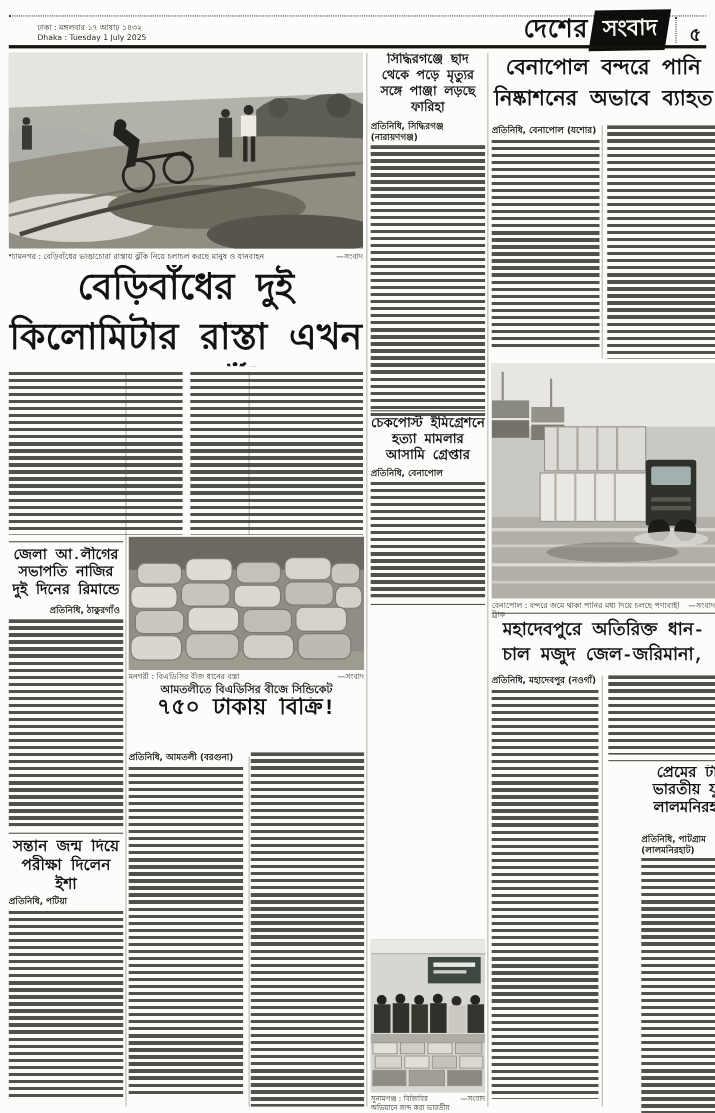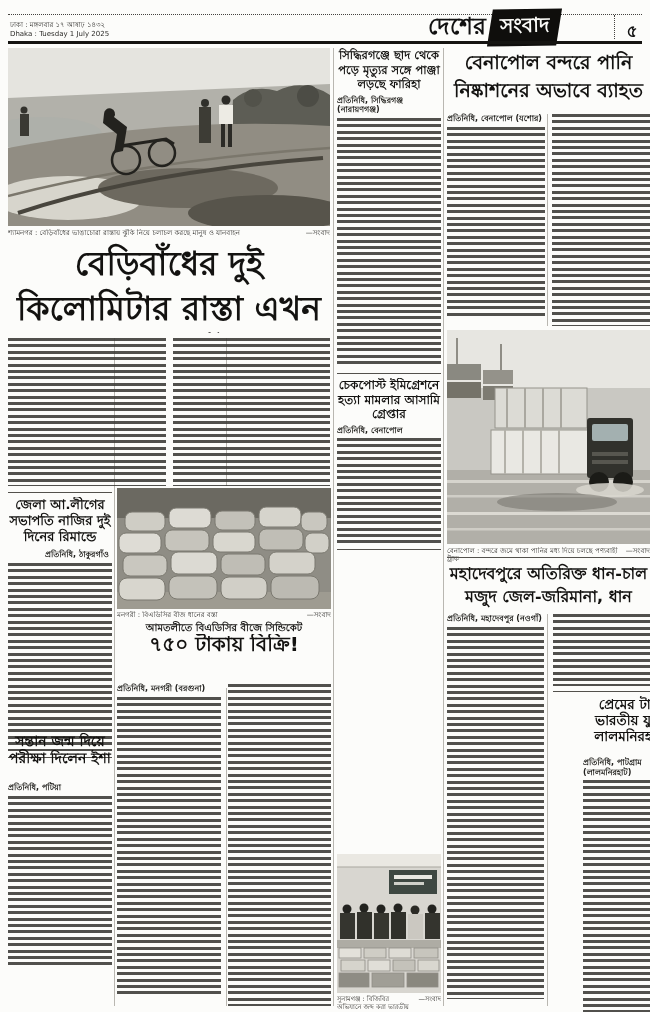--- a/index.html
+++ b/index.html
@@ -5,32 +5,32 @@
   html,body{margin:0;padding:0;background:#9a9a97;}
   .sheet{
     position:relative;width:650px;height:1012px;margin:0 auto;
     background:#fcfcfa;color:#1c1b19;overflow:hidden;
     font-family:"DejaVu Sans",sans-serif;
   }
   .abs{position:absolute;}
   
   .dotted-h{border-top:1.5px dotted #44423e;height:0;}
   .thick-rule{background:#151411;}
-  .dateline{font-size:7px;line-height:9px;color:#2c2b28;}
-  .masthead{display:flex;align-items:center;gap:4px;}
+  .dateline{font-size:7px;line-height:9px;color:#2c2b28;margin-left:24px;}
+  .masthead{display:flex;align-items:center;gap:4px;margin-left:48px;}
   .masthead .m1{font-size:23px;font-weight:bold;letter-spacing:.5px;color:#111;}
   .masthead .m2box{background:#0f0e0c;transform:skewX(-10deg) rotate(-1deg);padding:1px 10px 3px 10px;}
   .masthead .m2{display:inline-block;transform:skewX(10deg);color:#fbfbf8;font-size:20px;font-weight:bold;}
   .dotted-v{border-left:1.5px dotted #44423e;width:0;}
   .pageno{font-size:17px;font-weight:bold;text-align:center;color:#111;}
   
   .vrule{width:1px;background:#b9b7b1;}
   .hrule{height:1px;background:#53514c;}
   
-  .hl{font-weight:bold;text-align:center;color:#131210;overflow:hidden;}
+  .hl{font-weight:bold;text-align:center;color:#131210;overflow:hidden;font-family:Liberation Mono, monospace;}
   .hl-xl{font-size:33px;line-height:45px;}
   .hl-lg{font-size:19px;line-height:28px;}
   .hl-md{font-size:16px;line-height:23px;}
   .hl-sm{font-size:12.5px;line-height:15px;}
   .hl-seed{font-size:20px;line-height:21px;}
   .kicker{font-size:10px;line-height:12px;font-weight:bold;text-align:center;color:#1a1917;}
   .byline{font-size:8px;line-height:9.5px;font-weight:bold;color:#21201d;margin-bottom:3px;}
   .cap-row{display:flex;justify-content:space-between;align-items:flex-start;font-size:7px;line-height:8px;color:#2e2d2a;overflow:hidden;}
   .cap-credit{white-space:nowrap;margin-left:4px;}
   
@@ -119,23 +119,23 @@
   </div>
 
   <div class="abs hrule" style="left:8px;top:492px;width:104px;"></div>
   <div class="abs" style="left:8px;top:497px;width:104px;">
     <div class="hl hl-sm" style="font-size:13px;line-height:16px;">জেলা আ.লীগের সভাপতি নাজির দুই দিনের রিমান্ডে</div>
     <div class="byline" style="margin-top:5px;margin-left:37px;">প্রতিনিধি, ঠাকুরগাঁও</div>
     <div class="greek" style="height:188px;"></div>
   </div>
 
   <div class="abs hrule" style="left:8px;top:757px;width:104px;"></div>
-  <div class="abs" style="left:8px;top:733px;width:104px;">
+  <div class="abs" style="left:8px;top:763px;width:104px;">
     <div class="hl" style="font-size:14px;line-height:17px;">সন্তান জন্ম দিয়ে পরীক্ষা দিলেন ইশা</div>
-    <div class="byline" style="margin-top:16px;">প্রতিনিধি, পটিয়া</div>
+    <div class="byline" style="margin-top:1px;">প্রতিনিধি, পটিয়া</div>
     <div class="greek" style="height:172px;"></div>
   </div>
 
   <div class="abs photo" style="left:117px;top:488px;width:214px;height:121px;">
     <svg width="214" height="121" viewBox="0 0 214 121">
       <rect width="214" height="121" fill="#8f8d85"></rect>
       <rect width="214" height="30" fill="#6b6961"></rect>
       <rect y="104" width="214" height="17" fill="#9e9b91"></rect>
       <g stroke="#7b7970" stroke-width="1">
         <rect x="8" y="24" width="40" height="19" rx="7" fill="#cfcdc5"></rect>
@@ -162,21 +162,21 @@
   <div class="abs cap-row" style="left:117px;top:611px;width:214px;">
     <span>মনগরী : বিএডিসির বীজ ধানের বস্তা</span>
     <span class="cap-credit">—সংবাদ</span>
   </div>
   <div class="abs kicker" style="left:117px;top:622px;width:214px;">আমতলীতে বিএডিসির বীজে সিন্ডিকেট</div>
   <div class="abs hl hl-seed" style="left:117px;top:634px;width:214px;height:44px;">
     <div>৭৫০ টাকায় বিক্রি!</div>
   </div>
   <div class="abs cols" style="left:117px;top:684px;width:214px;height:322px;">
     <div>
-      <div class="byline">প্রতিনিধি, মনগরী (বরগুনা)</div>
+      <div class="byline">প্রতিনিধি, আমতলী (বরগুনা)</div>
       <div class="greek" style="height:300px;"></div>
     </div>
     <div>
         <div class="greek" style="height:322px;"></div>
       </div>
   </div>
 
   <div class="abs" style="left:337px;top:48px;width:104px;">
     <div class="hl" style="font-size:11.5px;line-height:14.5px;">সিদ্ধিরগঞ্জে ছাদ থেকে পড়ে মৃত্যুর সঙ্গে পাঞ্জা লড়ছে ফারিহা</div>
     <div class="byline" style="margin-top:4px;">প্রতিনিধি, সিদ্ধিরগঞ্জ (নারায়ণগঞ্জ)</div>

